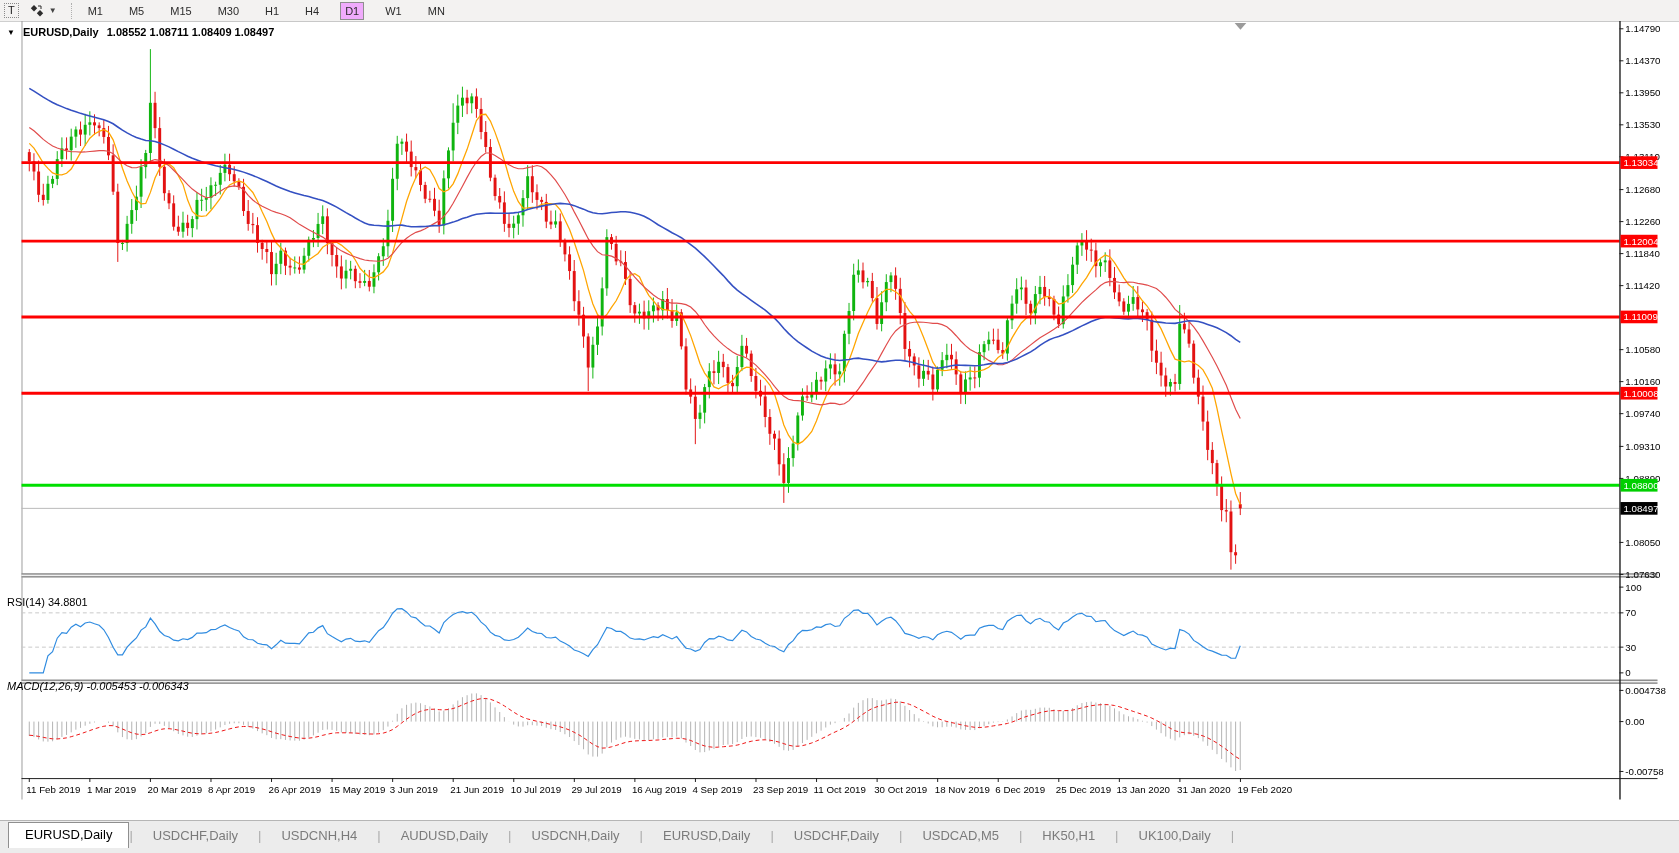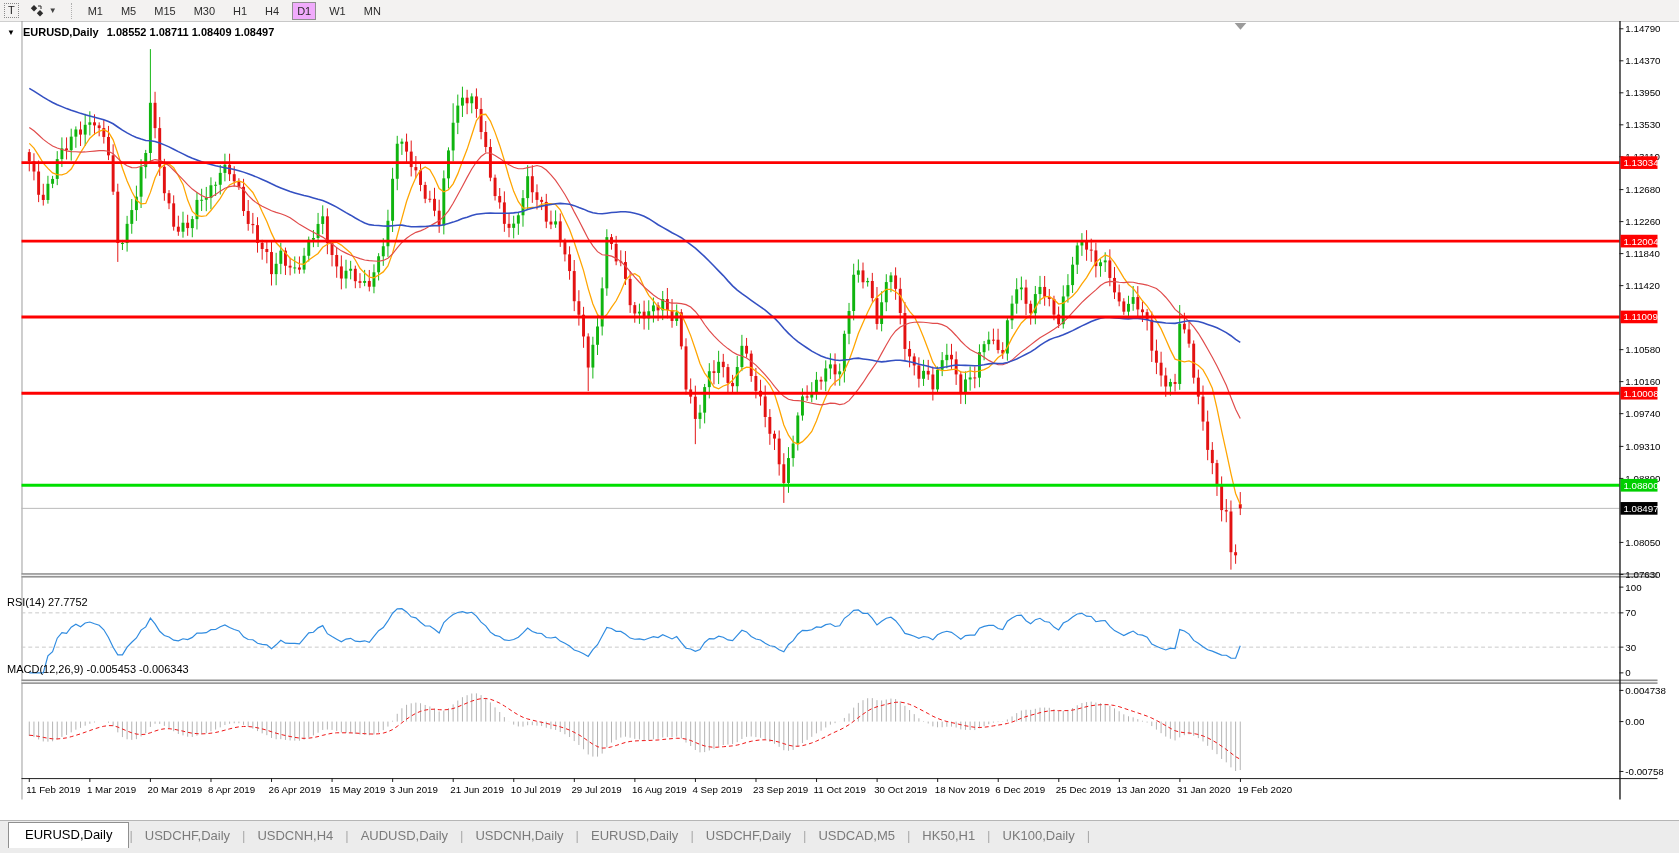--- a/index.html
+++ b/index.html
@@ -23,42 +23,42 @@
   .chart-title{position:absolute;left:7px;top:26px;font-size:11px;font-weight:700;color:#000;
                display:flex;gap:8px;align-items:center;}
   .chart-title .tri{font-size:8px;font-weight:400;}
   .panel-label{position:absolute;left:7px;font-size:11px;color:#000;}
   
   .tabbar{position:absolute;left:0;top:820px;width:1679px;height:33px;background:#ececec;
           border-top:1px solid #b5b5b5;display:flex;align-items:flex-start;}
   .tab.active{margin-left:8px;margin-top:1px;background:#ffffff;border:1px solid #8f8f8f;border-bottom:none;
               padding:4px 16px 6px 16px;font-size:13px;color:#000;}
   .tabs-rest{display:flex;align-items:center;margin-top:1px;height:26px;}
-  .tab.inactive{padding:4px 12px;font-size:13px;color:#7b7b7b;cursor:default;}
+  .tab.inactive{padding:4px 20px;font-size:13px;color:#7b7b7b;cursor:default;}
   .tab-sep{color:#aaaaaa;font-size:13px;}
 </style>
 </head>
 <body>
 
 <div class="screen">
 
   <div class="toolbar">
     <button class="tbtn">
       <span class="ticon">T</span>
     </button>
     <button class="tbtn">
       <svg width="17" height="14" viewBox="0 0 17 14">
         <path d="M5 1 L8.2 4.2 L5 7.4 L1.8 4.2 Z" fill="#2d2d2d"></path>
         <path d="M11 6 L14.2 9.2 L11 12.4 L7.8 9.2 Z" fill="#2d2d2d"></path>
         <path d="M9 2 l3 0 l0 3" stroke="#2d2d2d" fill="none" stroke-width="1"></path>
       </svg>
       <span class="caret">▼</span>
     </button>
     <div class="tsep"></div>
-    <div id="tf-buttons" style="display:flex;gap:8px;align-items:center;">
+    <div id="tf-buttons" style="display:flex;gap:16px;align-items:center;">
         <button class="tfbtn">M1</button>
         <button class="tfbtn">M5</button>
         <button class="tfbtn">M15</button>
         <button class="tfbtn">M30</button>
         <button class="tfbtn">H1</button>
         <button class="tfbtn">H4</button>
         <button class="tfbtn active">D1</button>
         <button class="tfbtn">W1</button>
         <button class="tfbtn">MN</button>
       </div>
@@ -978,22 +978,22 @@
       <text x="1185.85" y="813" font-size="10" fill="#000">31 Jan 2020</text>
       <line x1="1251" y1="798" x2="1251" y2="802" stroke="#1a1a1a" stroke-width="1"></line>
       <text x="1248" y="813" font-size="10" fill="#000">19 Feb 2020</text>
     </svg>
 
   <div class="chart-title">
     <span class="tri">▼</span>
     <span>EURUSD,Daily</span>
     <span>1.08552 1.08711 1.08409 1.08497</span>
   </div>
-  <div class="panel-label" style="top:596px;">RSI(14) 27.7752</div>
-  <div class="panel-label" style="top:663px;">MACD(12,26,9) -0.005453 -0.006343</div>
+  <div class="panel-label" style="top:596px;">RSI(14) 34.8801</div>
+  <div class="panel-label" style="top:680px;font-style:italic;">MACD(12,26,9) -0.005453 -0.006343</div>
 
   <div class="tabbar">
     <div class="tab active">EURUSD,Daily</div>
     <div class="tabs-rest" id="tabs-rest">
         <span class="tab-sep">|</span>
         <div class="tab inactive">USDCHF,Daily</div>
         <span class="tab-sep">|</span>
         <div class="tab inactive">USDCNH,H4</div>
         <span class="tab-sep">|</span>
         <div class="tab inactive">AUDUSD,Daily</div>

